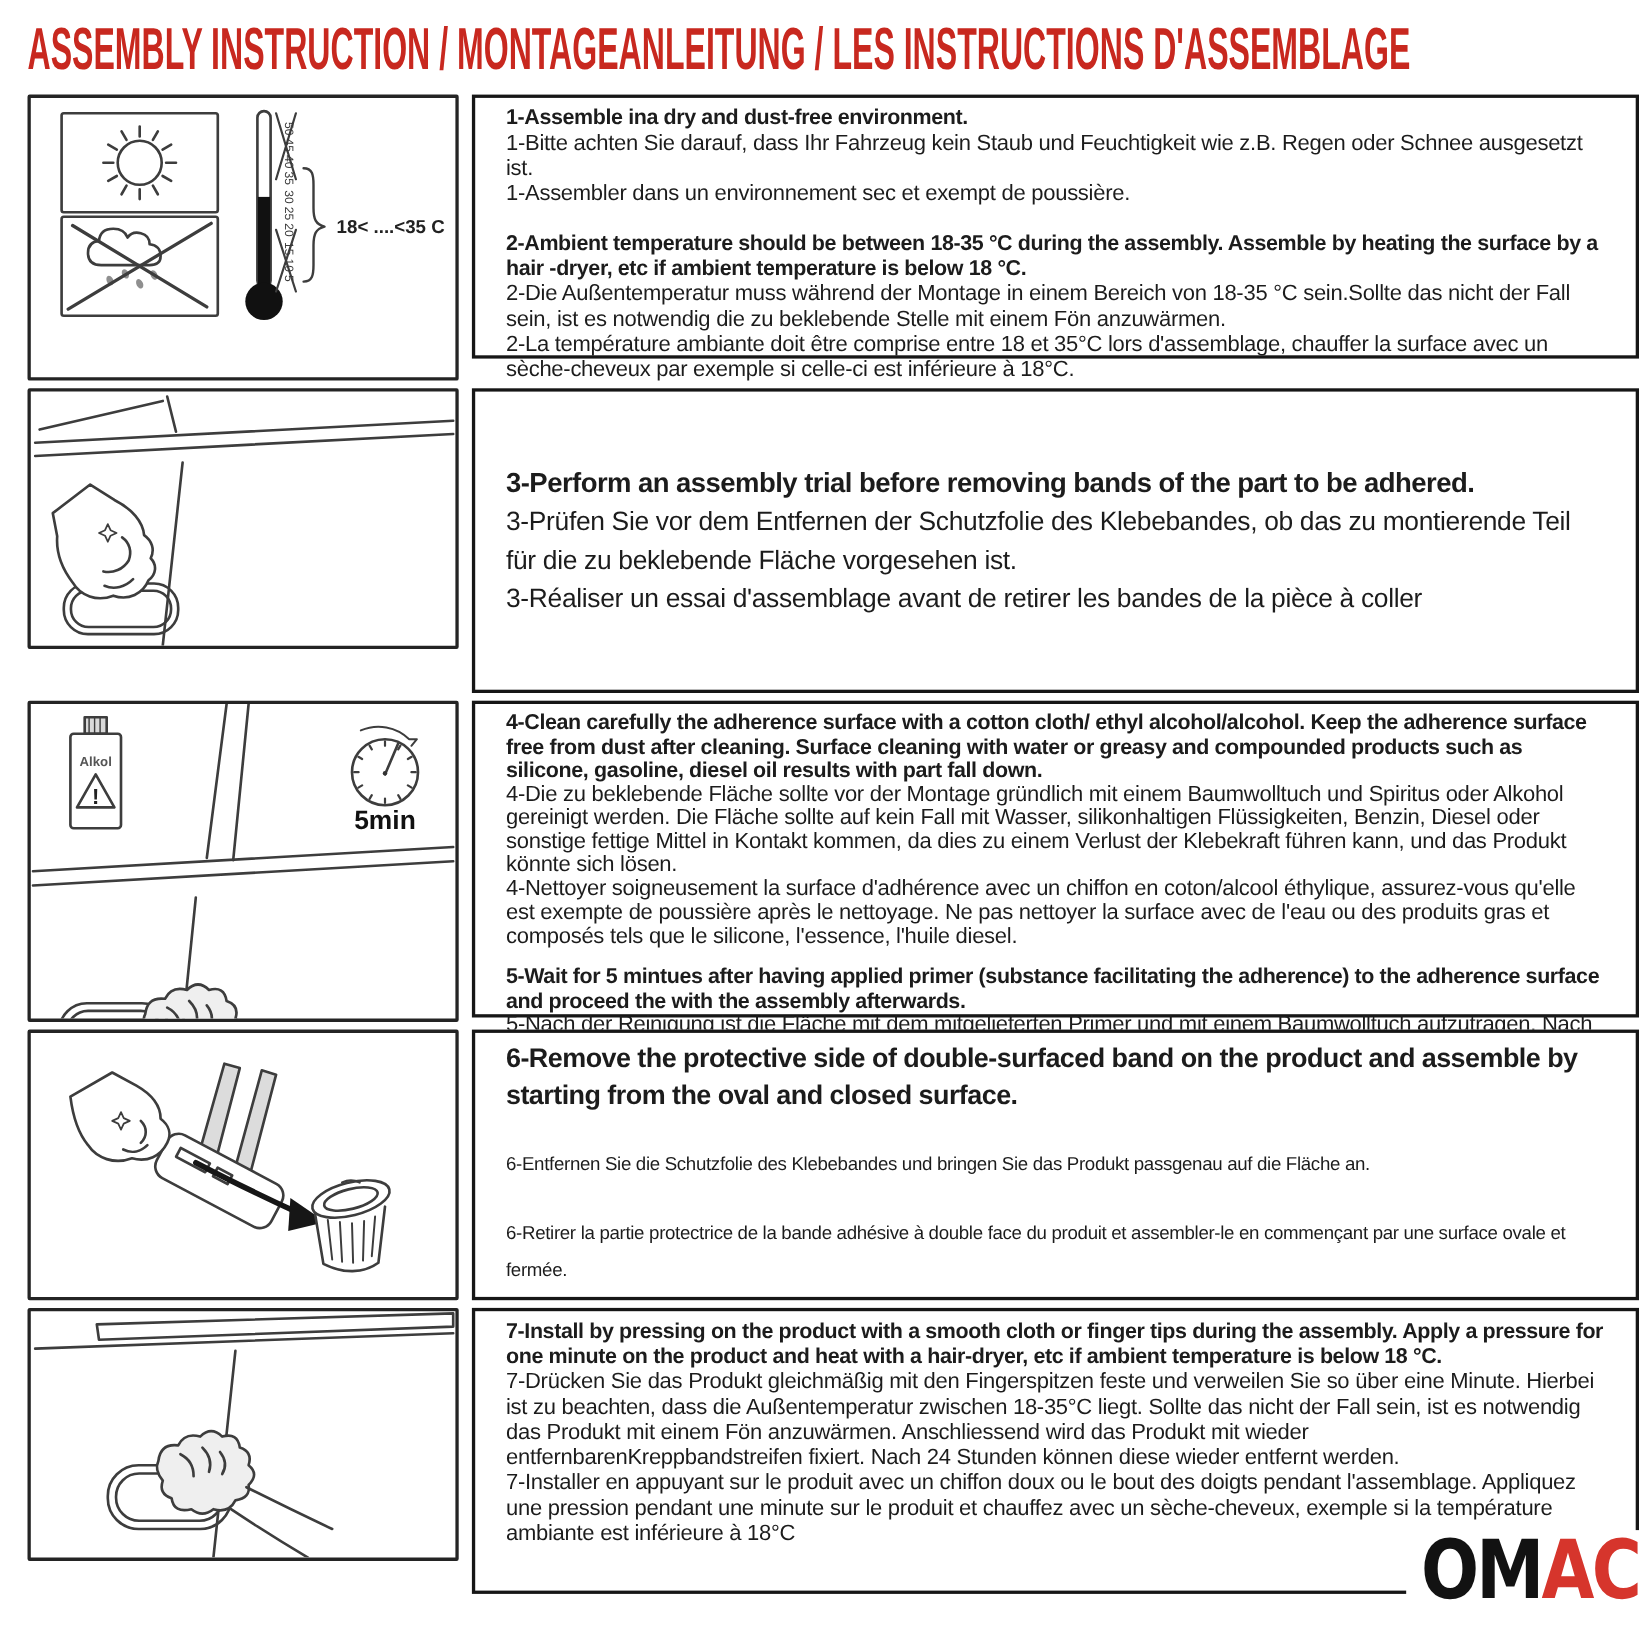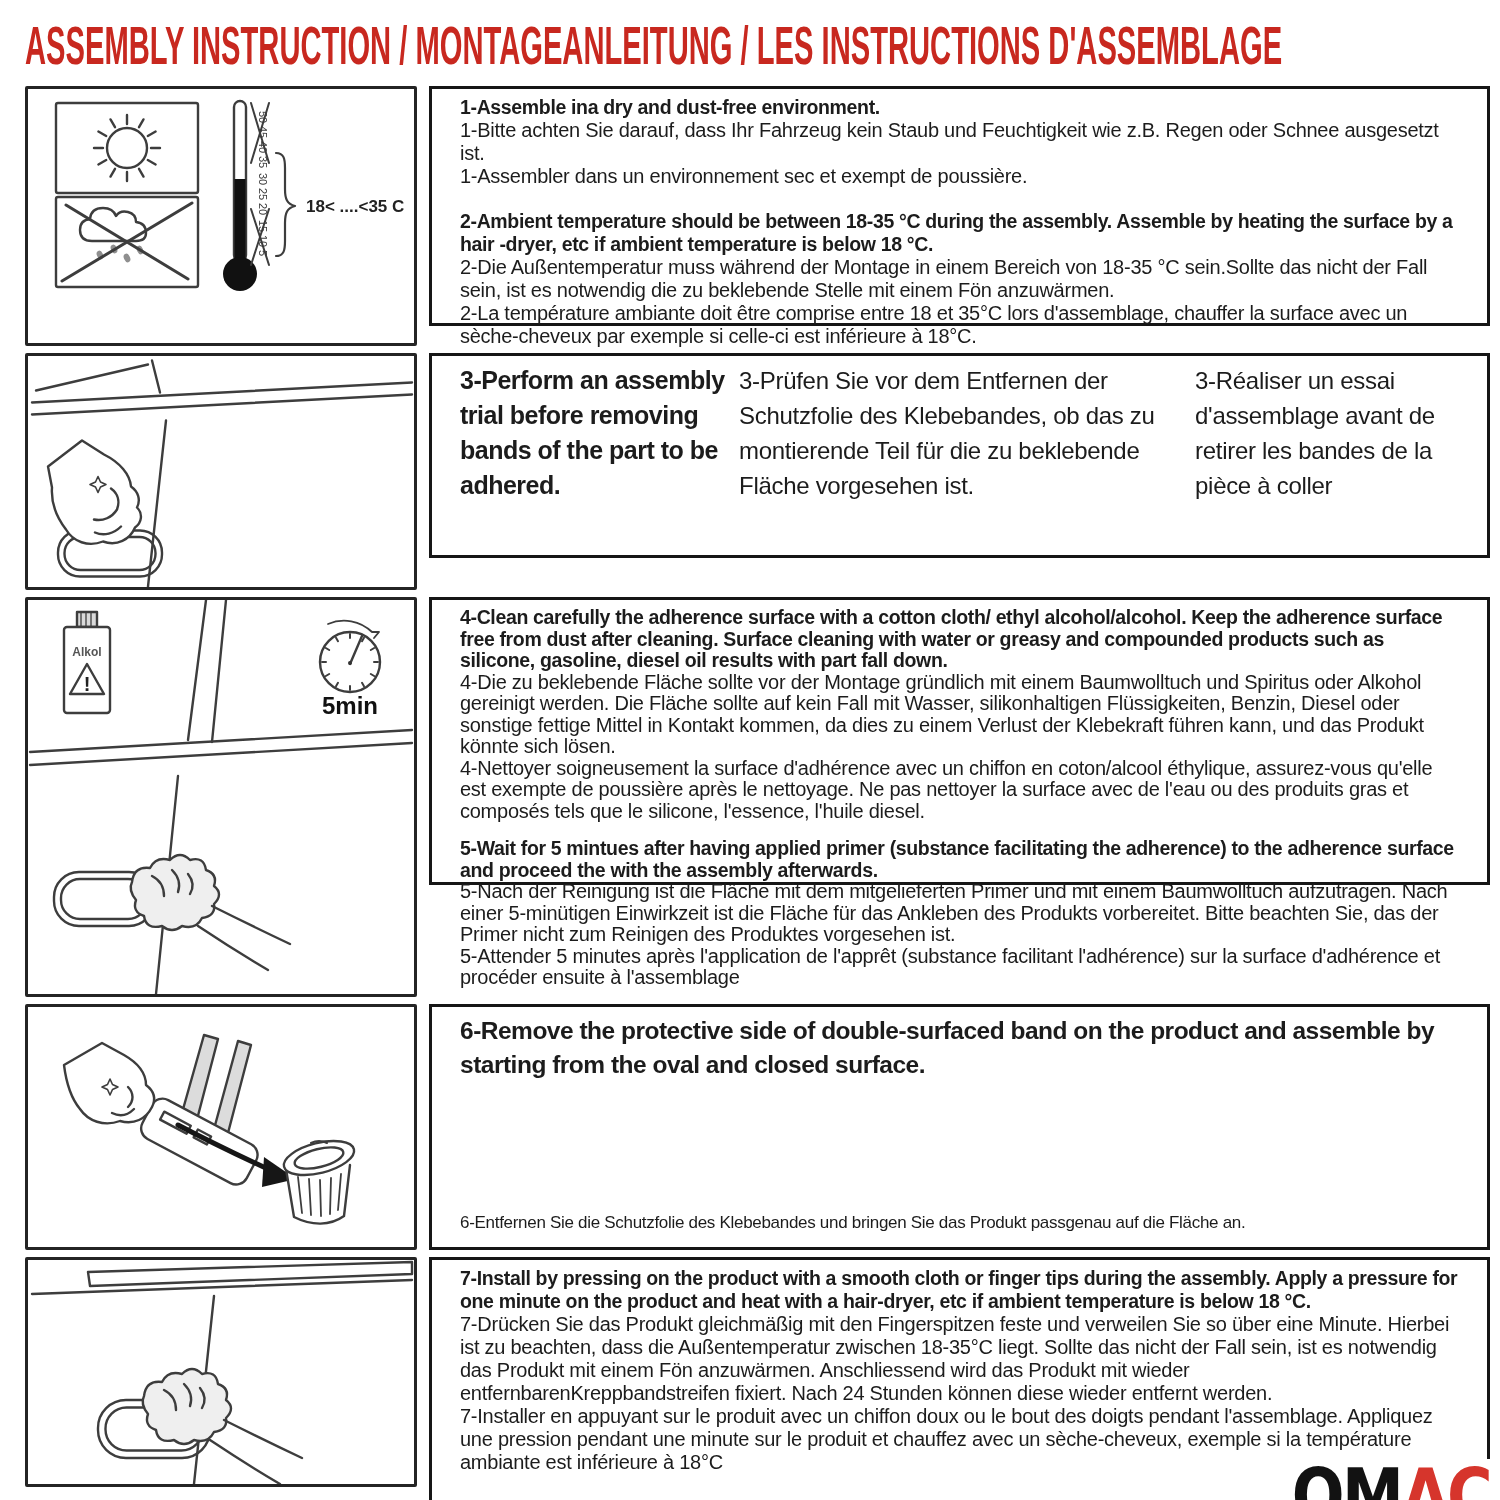--- a/index.html
+++ b/index.html
@@ -11,22 +11,22 @@
          display:inline-block;white-space:nowrap;
          transform:scaleX(0.54);transform-origin:left center;
          margin:6px 0 14px 0;}
 
   .row{display:flex;gap:12px;margin-bottom:7px;align-items:flex-start;}
   .ill{flex:none;width:392px;border:3px solid #242424;background:#fff;
        box-sizing:border-box;border-radius:2px;overflow:hidden;}
   .txt{flex:1;border:3px solid #161616;background:#fff;box-sizing:border-box;
        padding:7px 28px;}
   .r1 .ill{height:260px}.r1 .txt{height:240px}
-  .r2 .ill{height:237px}.r2 .txt{height:205px;display:flex;flex-direction:row;justify-content:center;}
-  .r3 .ill{height:400px}.r3 .txt{height:288px}
+  .r2 .ill{height:237px}.r2 .txt{height:277px;display:flex;flex-direction:column;justify-content:center;}
+  .r3 .ill{height:292px}.r3 .txt{height:288px}
   .r4 .ill{height:246px}.r4 .txt{height:246px;display:flex;flex-direction:column;justify-content:space-between;}
   .r5 .ill{height:230px}.r5 .txt{height:260px;position:relative;}
 
   .small p{margin:0;font-size:20px;line-height:23px;letter-spacing:-0.25px;}
   .small p.b{font-weight:bold;font-size:19.5px;letter-spacing:-0.35px;}
   .r3 .small p{line-height:21.5px;}
   .gap{margin-top:22px !important;}
   .gap-s{margin-top:16px !important;}
 
   .big p{margin:0;font-size:24px;line-height:35px;letter-spacing:-0.3px;}
@@ -211,20 +211,21 @@
             <ellipse cx="291" cy="151" rx="36" ry="15" transform="rotate(-14 291 151)" fill="#fff"></ellipse>
             <ellipse cx="291" cy="151" rx="25" ry="9" transform="rotate(-14 291 151)"></ellipse>
             <path d="M283,136 q8,-4 16,0" stroke-width="2"></path>
           </g>
         </g>
       </svg>
     </div>
     <div class="txt big">
       <p class="b">6-Remove the protective side of double-surfaced band on the product and assemble by starting from the oval and closed surface.</p>
       <p>6-Entfernen Sie die Schutzfolie des Klebebandes und bringen Sie das Produkt passgenau auf die Fläche an.</p>
+      <p>6-Retirer la partie protectrice de la bande adhésive à double face du produit et assembler-le en commençant par une surface ovale et fermée.</p>
     </div>
   </div>
 
   
   <div class="row r5">
     <div class="ill">
       <svg width="386" height="224" viewBox="0 0 386 224">
         <g stroke="#3d3d3d" stroke-width="2.4" fill="none" stroke-linecap="round" stroke-linejoin="round">
           <g>
             <path d="M60,12 L384,2 L384,14 L62,26 Z"></path>

